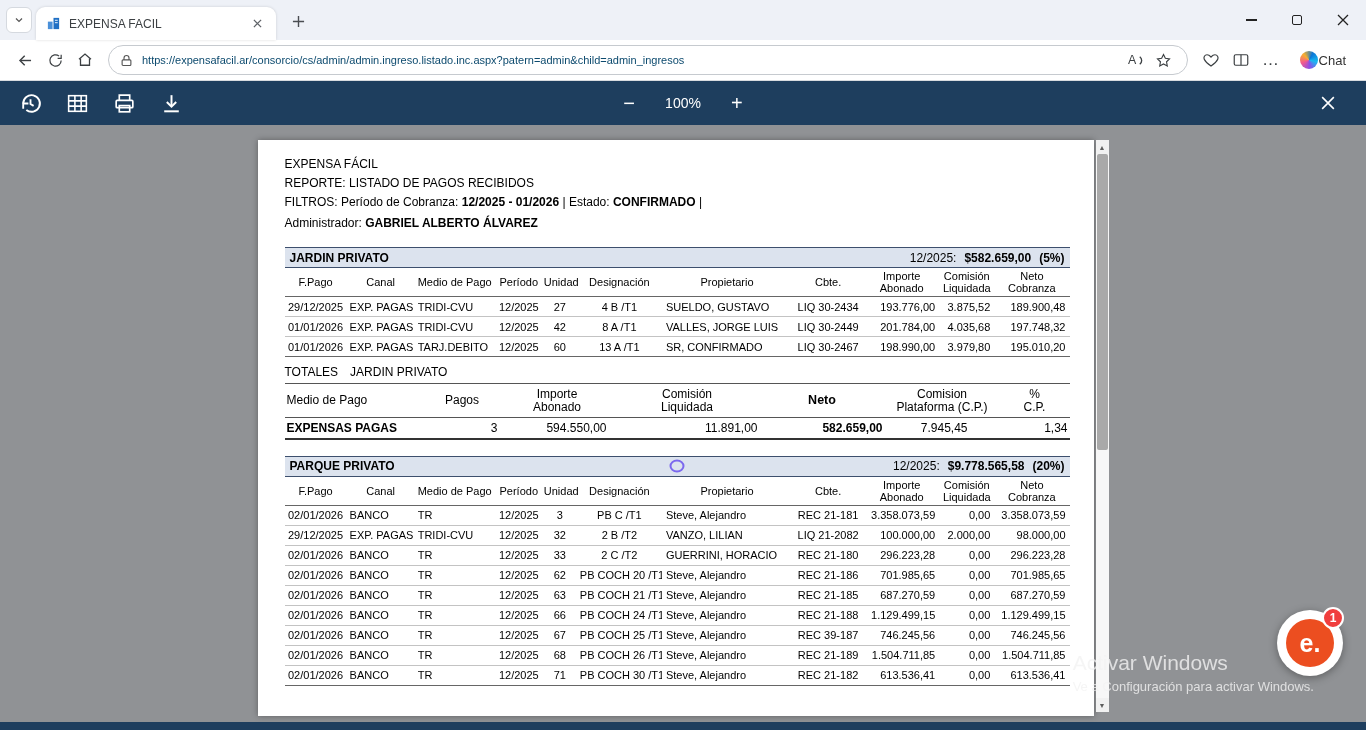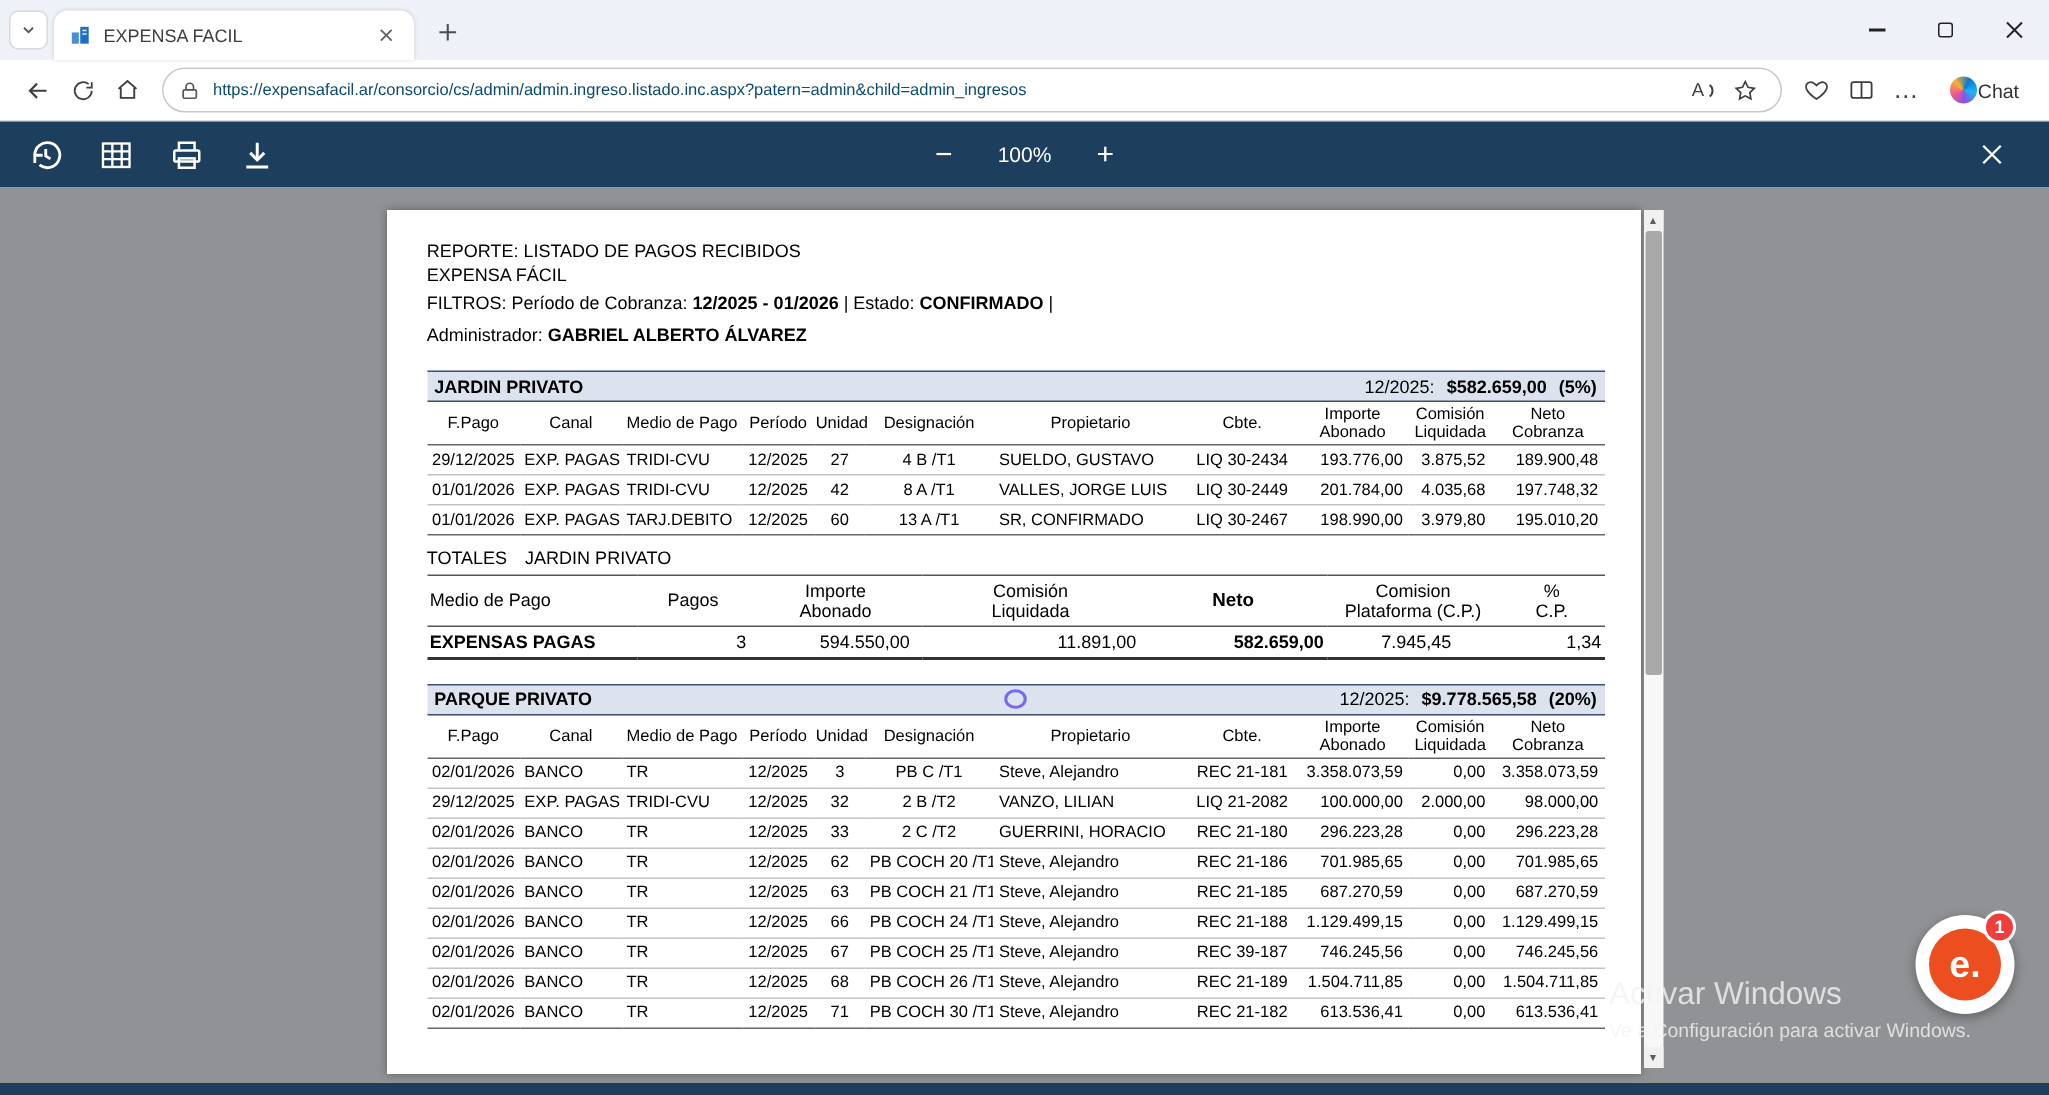--- a/index.html
+++ b/index.html
@@ -242,22 +242,22 @@
       <svg width="20" height="20" viewBox="0 0 24 24" stroke="#fff" stroke-width="1.9">
           <path d="M5 5l14 14M19 5L5 19"></path>
         </svg>
     </span>
   </div>
 
   <div class="content">
     <div class="page-wrap">
       <div class="page">
 
+        <div class="rline">EXPENSA FÁCIL</div>
         <div class="rline t2">REPORTE: LISTADO DE PAGOS RECIBIDOS</div>
-        <div class="rline">EXPENSA FÁCIL</div>
         <div class="rline t2"><span>FILTROS: Período de Cobranza: </span><b>12/2025 - 01/2026</b><span> | Estado: </span><b>CONFIRMADO</b><span> |</span></div>
         <div class="admin-line"><span>Administrador: </span><b>GABRIEL ALBERTO ÁLVAREZ</b></div>
 
         <div class="section-bar">
           <span class="sb-name">JARDIN PRIVATO</span>
           <span class="sb-right">
             <span>12/2025:</span>
             <b>$582.659,00</b>
             <b>(5%)</b>
           </span>

